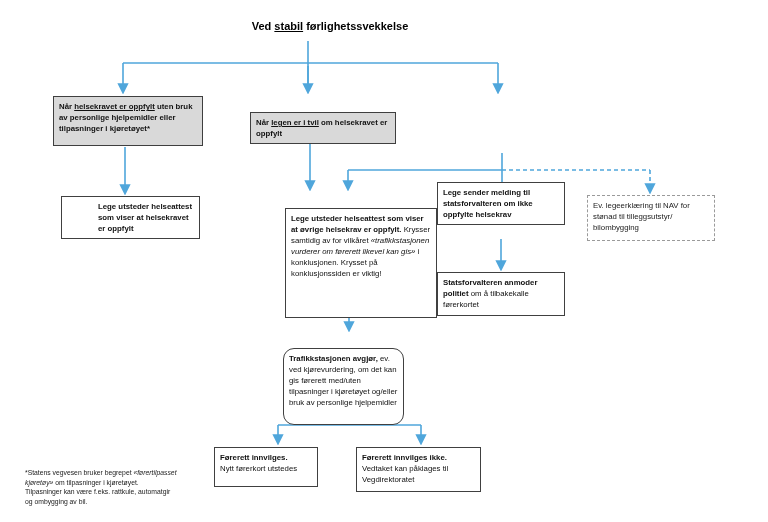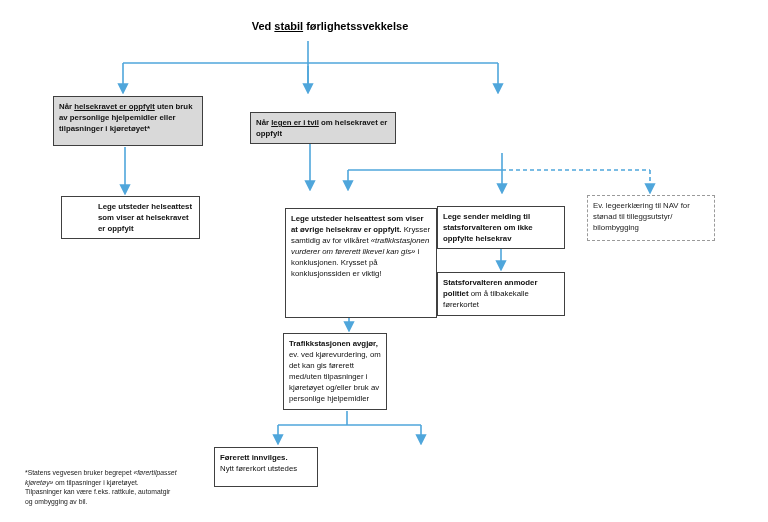--- a/index.html
+++ b/index.html
@@ -27,24 +27,24 @@
   .dashed{
     border:1px dashed #9a9a9a;color:#222;font-weight:normal;
   }
   .it{font-style:italic;}
   .blk{display:block;}
   #gray1{left:53px;top:96px;width:150px;min-height:50px;}
   #gray2{left:250px;top:112px;width:146px;min-height:31px;}
   #gray3{left:431px;top:96px;width:146px;min-height:55px;}
   #b-attest{left:61px;top:196px;width:139px;min-height:43px;padding-left:36px;}
   #b-ovrige{left:285px;top:208px;width:152px;min-height:110px;}
-  #b-melding{left:437px;top:206px;width:128px;min-height:43px;}
+  #b-melding{left:437px;top:182px;width:128px;min-height:43px;}
   #b-nav{left:587px;top:195px;width:128px;min-height:46px;}
   #b-stats{left:437px;top:272px;width:128px;min-height:44px;}
-  #b-trafikk{left:283px;top:333px;width:104px;min-height:77px;}
+  #b-trafikk{left:283px;top:348px;width:121px;min-height:77px;border-radius:11px;}
   #b-ja{left:214px;top:447px;width:104px;min-height:40px;}
   #b-nei{left:356px;top:447px;width:125px;min-height:45px;}
   .footnote{
     position:absolute;left:25px;top:468px;width:180px;
     font-size:6.8px;line-height:1.4;color:#222;white-space:pre-line;
   }
 </style>
 </head>
 <body>
 
@@ -103,18 +103,22 @@
 
   <div class="box" id="b-stats"><b>Statsforvalteren anmoder politiet</b><span> om å tilbakekalle førerkortet</span></div>
 
   <div class="box" id="b-trafikk"><b>Trafikkstasjonen avgjør,</b><span> ev. ved kjørevurdering, om det kan gis førerett med/uten tilpasninger i kjøretøyet og/eller bruk av personlige hjelpemidler</span></div>
 
   <div class="box" id="b-ja">
       <b class="blk">Førerett innvilges.</b>
       <span class="blk">Nytt førerkort utstedes</span>
     </div>
 
+  <div class="box" id="b-nei">
+      <b class="blk">Førerett innvilges ikke.</b>
+      <span class="blk">Vedtaket kan påklages til Vegdirektoratet</span>
+    </div>
 
   <div class="footnote"><span>*Statens vegvesen bruker begrepet </span><span class="it">«førertilpasset kjøretøy»</span><span> om tilpasninger i kjøretøyet.
 Tilpasninger kan være f.eks. rattkule, automatgir
 og ombygging av bil.</span></div>
 
 </div>
 
 </body></html>

